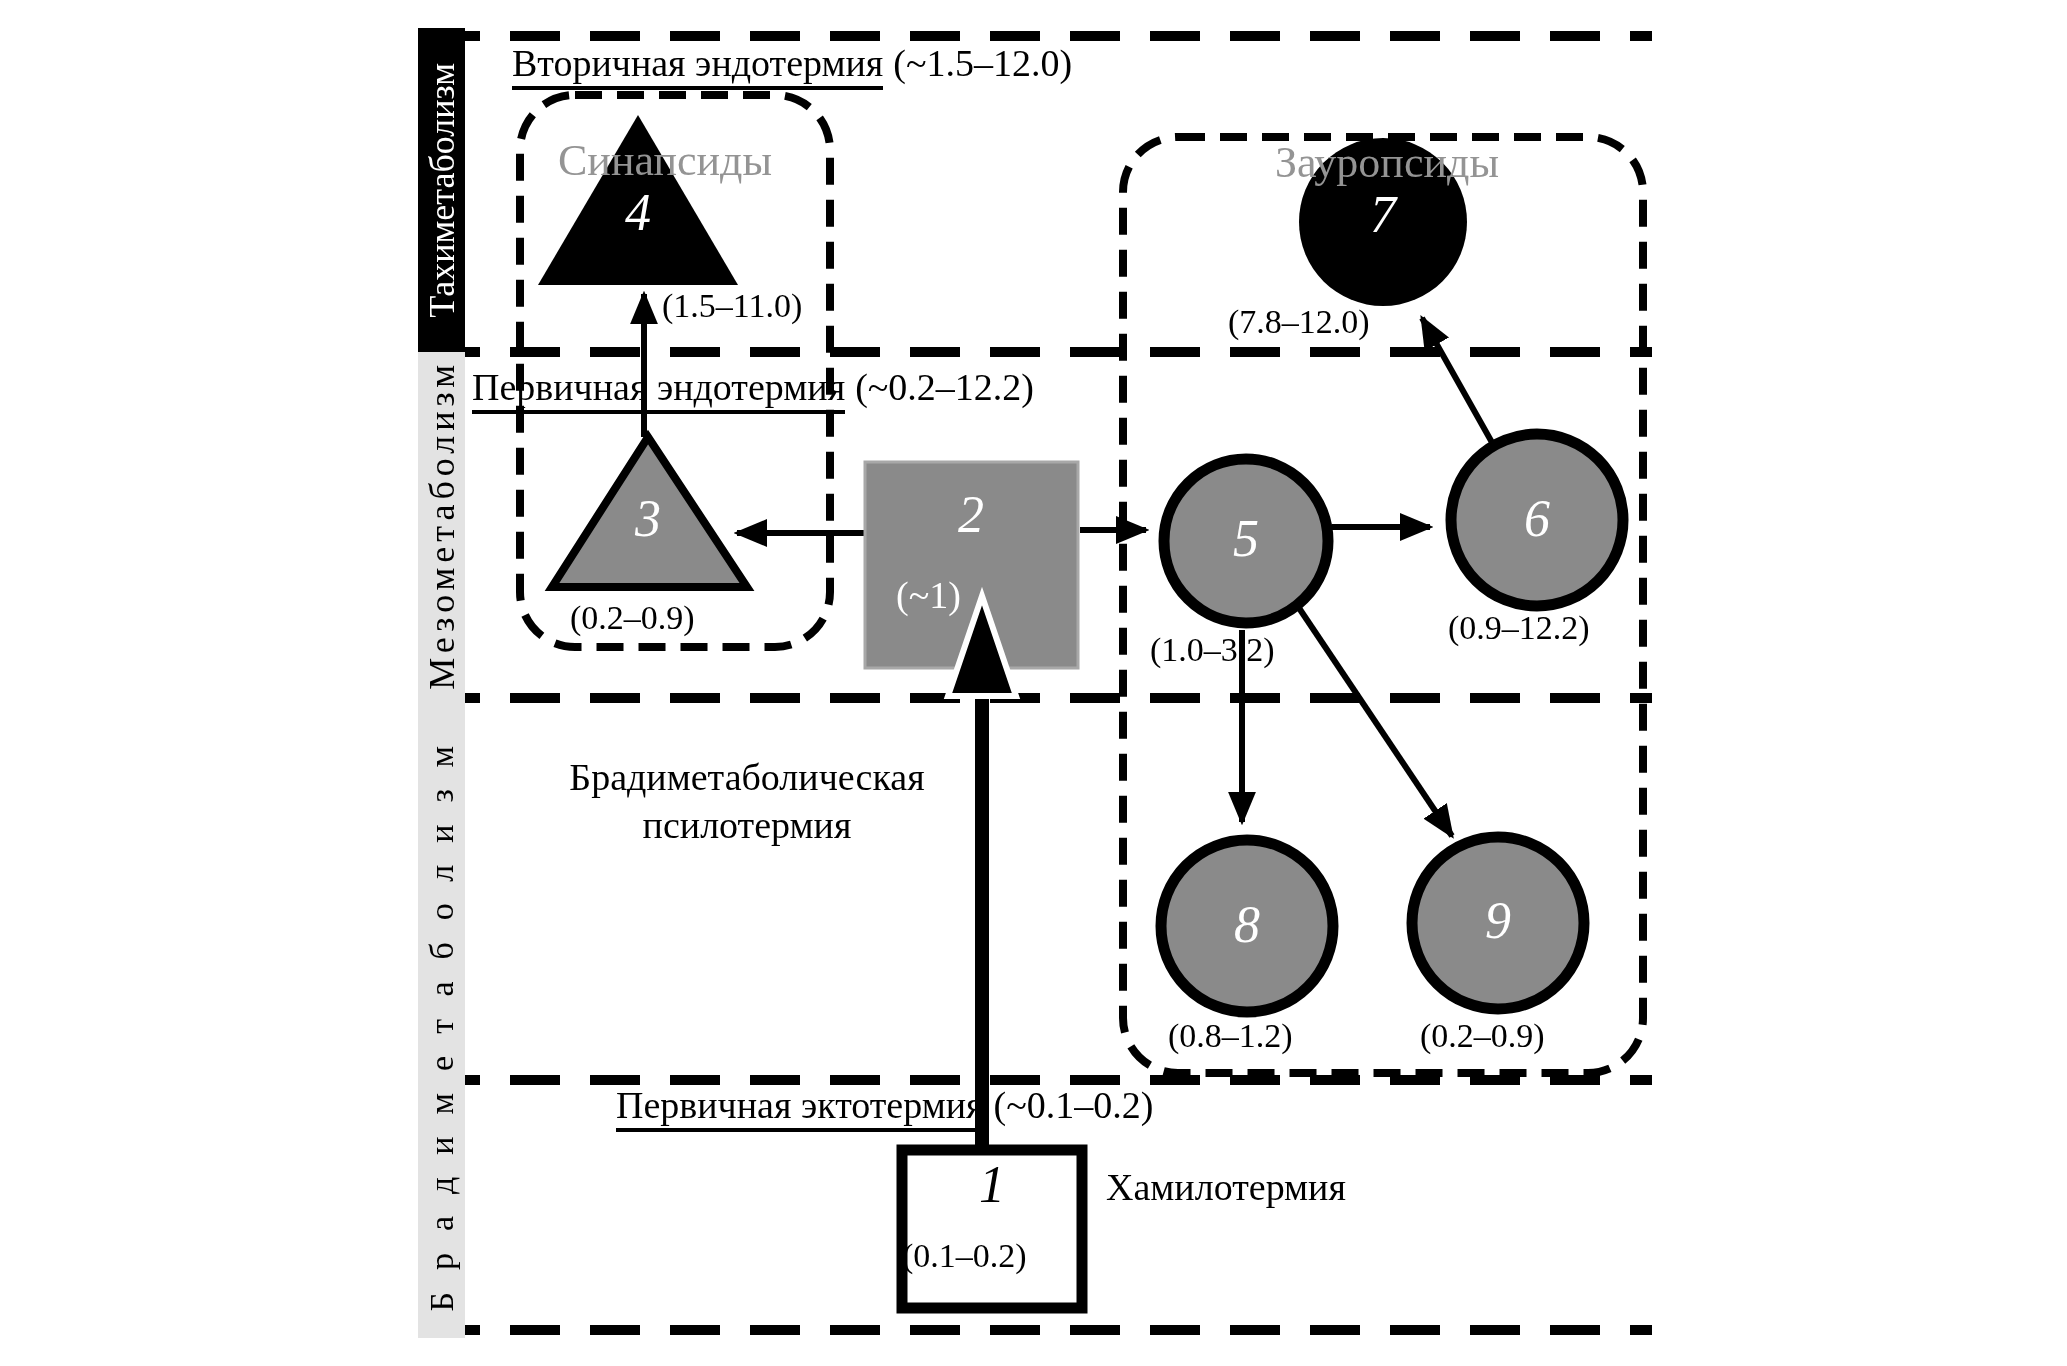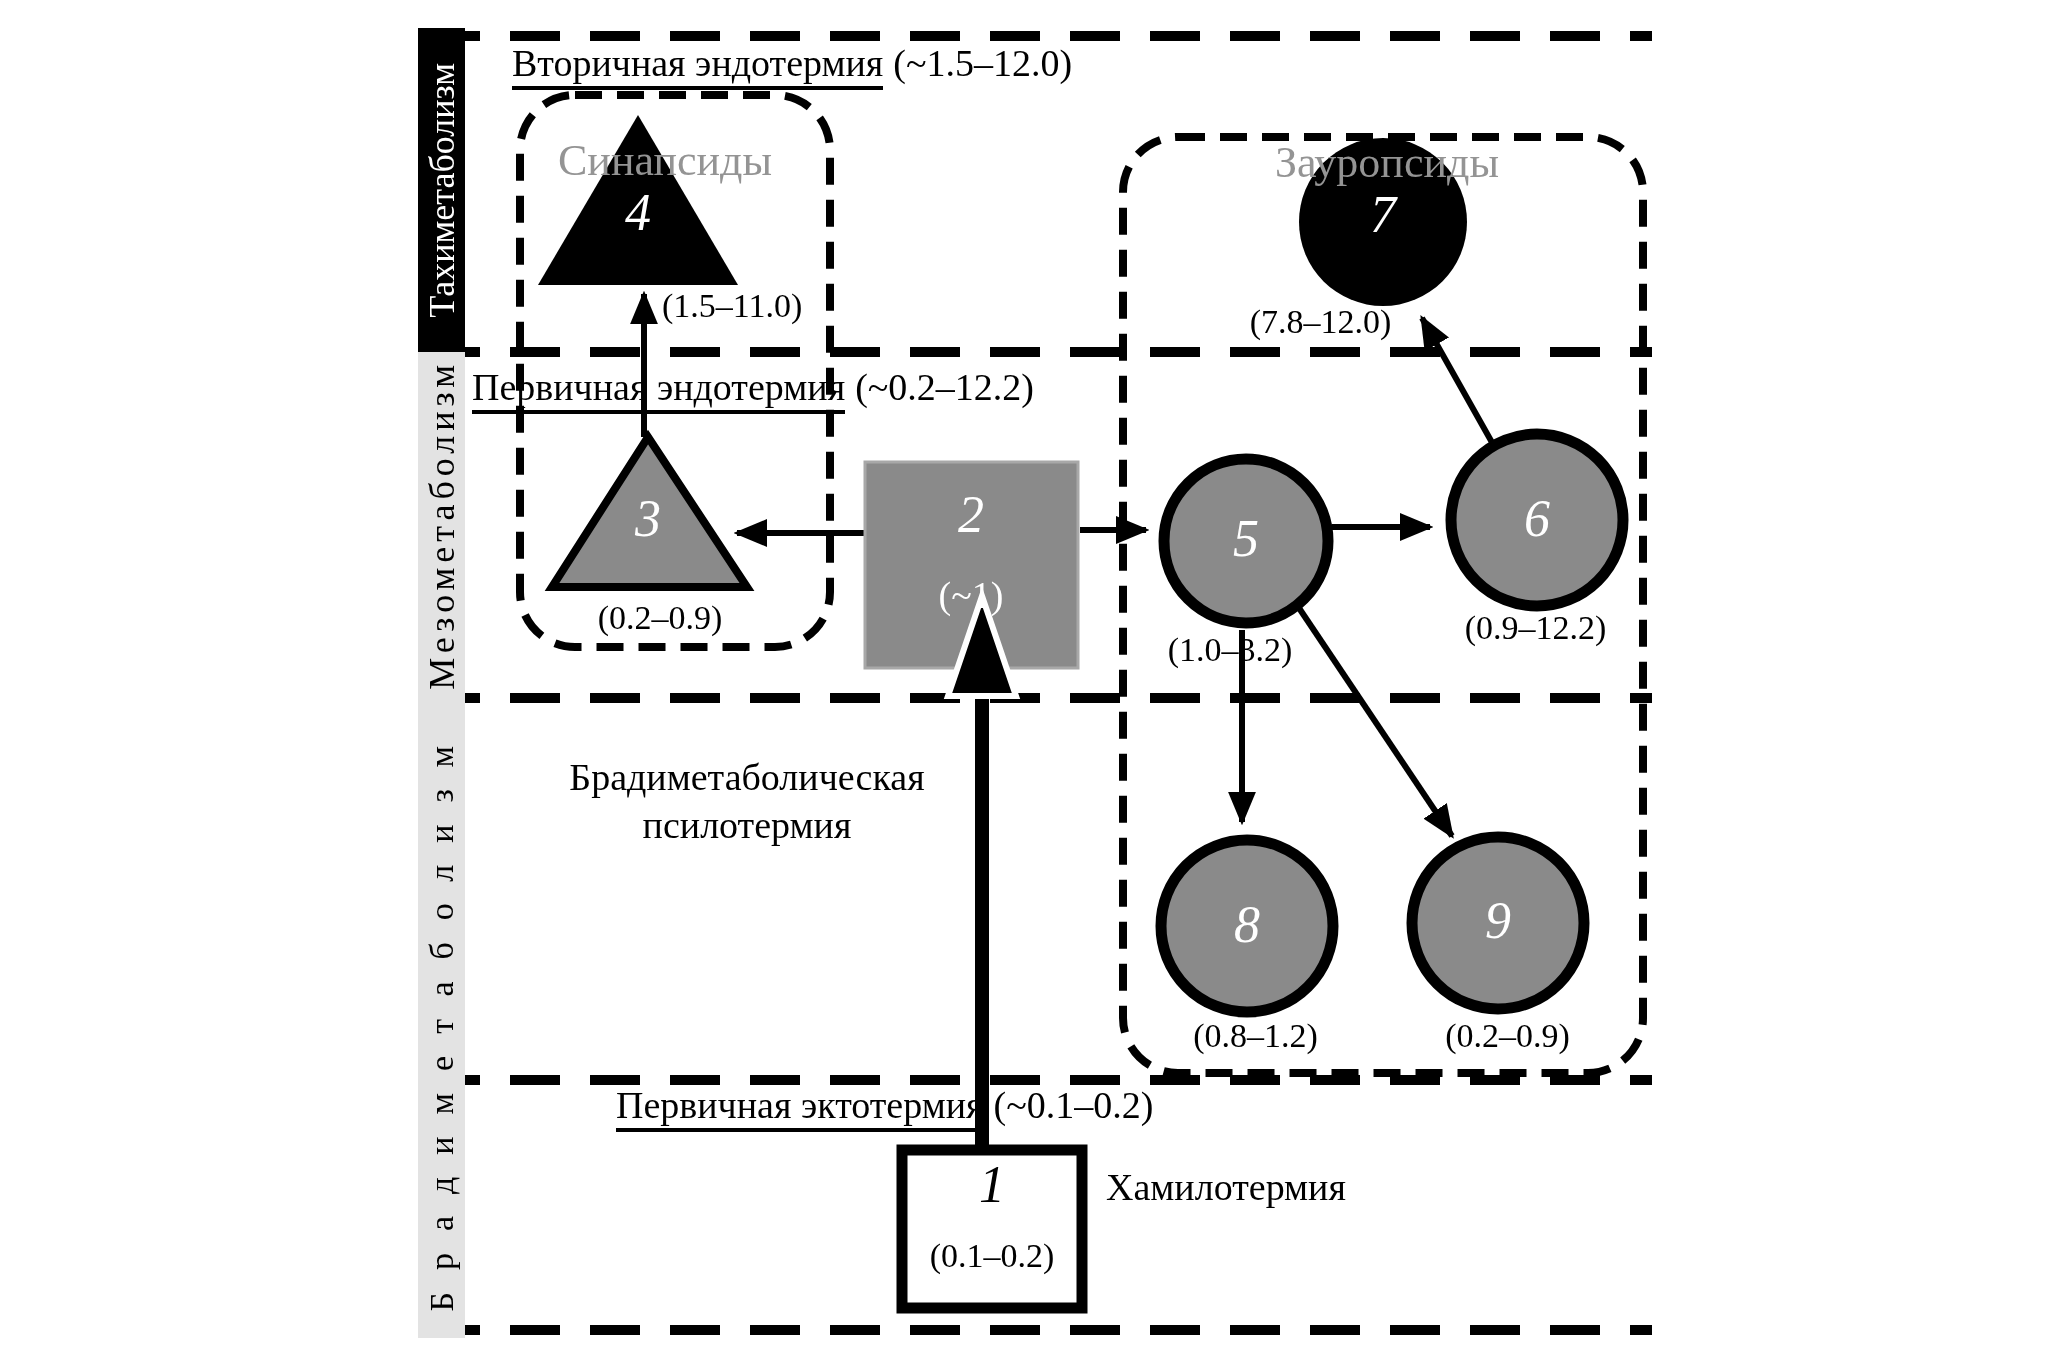--- a/index.html
+++ b/index.html
@@ -7,21 +7,21 @@
          font-family:"Liberation Serif","DejaVu Serif",serif;color:#000;}
   #shapes{position:absolute;left:0;top:0;}
   .txt{position:absolute;white-space:nowrap;line-height:1.05;}
   .zone-title{font-size:38px;}
   .zone-title .u{border-bottom:4px solid #000;padding-bottom:2px;}
   .zone-title .rng{margin-left:10px;}
   .zone-sub{font-size:38px;}
   .clade-label{font-size:44px;color:var(--clade-gray,#949494);text-align:center;}
   .node-num{font-size:52px;font-style:italic;text-align:center;}
   .node-num.white{color:#fff;}
-  .node-rng{font-size:34px;text-align:center;}
+  .node-rng{font-size:34px;text-align:left;}
   .node-rng.white{color:#fff;font-size:38px;}
   .ctr{text-align:center;}
   .vstrip{position:absolute;display:flex;align-items:center;justify-content:center;}
   .vtext{writing-mode:vertical-rl;transform:rotate(180deg);font-size:36px;}
   .strip-black{background:#000;color:#fff;}
   .strip-gray{background:var(--sidebar-gray,#e3e3e3);color:#000;}
   .ls-sm{letter-spacing:5px;}
   .ls-lg{letter-spacing:22px;font-size:34px;}
 </style>
 </head>

